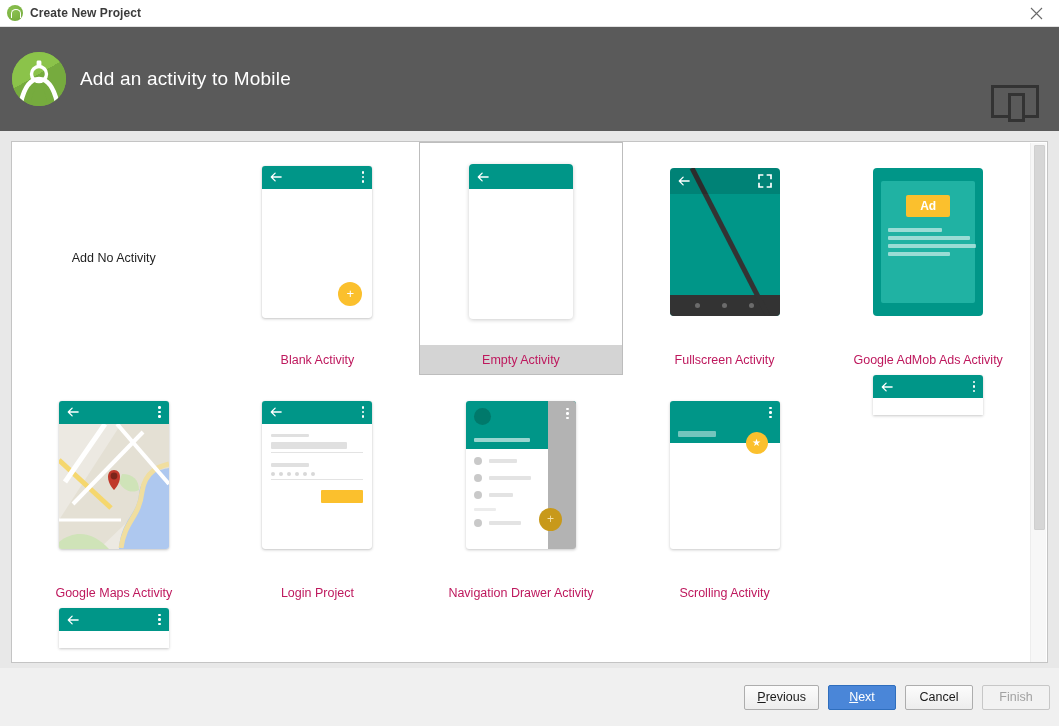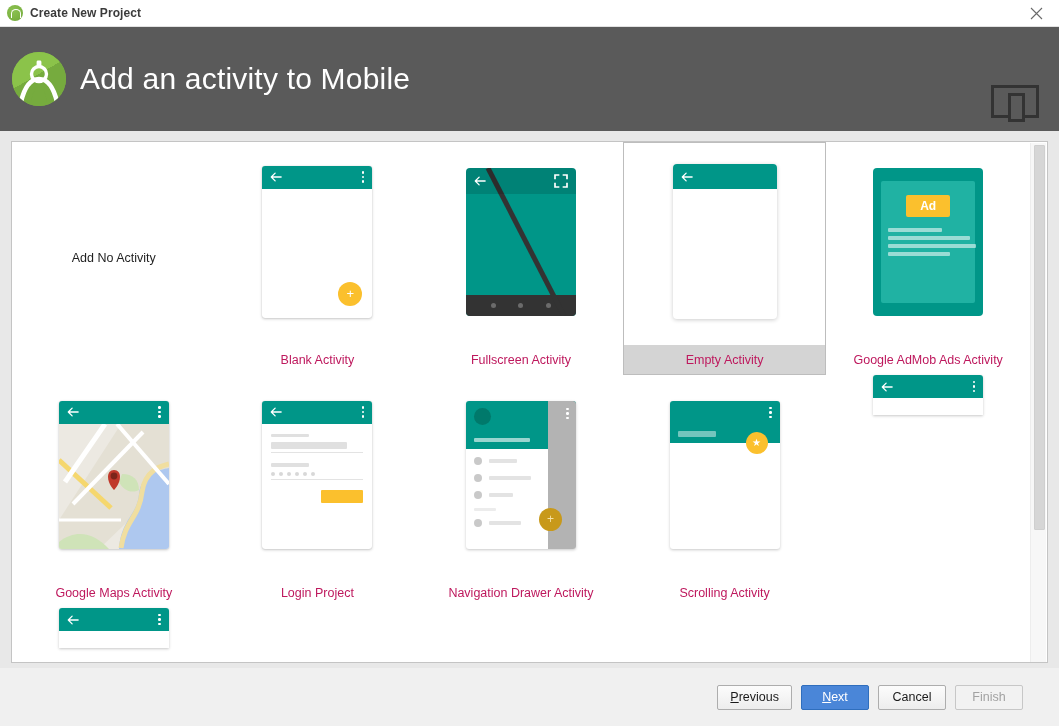--- a/index.html
+++ b/index.html
@@ -60,21 +60,21 @@
     background: #7cb342;
     position: relative; overflow: hidden; flex: none;
   }
   .logo::before {
     content: ""; position: absolute; left: 0; top: 0;
     width: 100%; height: 100%;
     background: linear-gradient(150deg, #8bc34a 0%, #8bc34a 44%, #76ab3e 44%, #76ab3e 100%);
   }
   .logo svg { position: absolute; left: 0; top: 0; }
   .header-title {
-    font-size: 30px; color: #ffffff; font-weight: normal;
+    font-size: 19px; color: #ffffff; font-weight: normal;
     letter-spacing: .2px;
   }
   .header-device {
     position: absolute; right: 20px; top: 54px;
   }
 
   
   .content-outer {
     position: absolute; left: 0; top: 131px;
     width: 1059px; height: 537px;
@@ -258,21 +258,21 @@
     background: #d6d6d6; border: 1px solid #cfcfcf; border-radius: 1px;
     cursor: pointer;
   }
 
   
   .footer {
     position: absolute; left: 0; top: 668px;
     width: 1059px; height: 58px;
     background: #f0f0f0;
     display: flex; align-items: center; justify-content: flex-end;
-    padding-right: 36px; gap: 9px;
+    padding-right: 9px; gap: 9px;
   }
   .btn {
     min-width: 68px; height: 25px; padding: 0 12px;
     font-size: 12.5px; color: #1a1a1a;
     background: linear-gradient(#fcfcfc, #ededed);
     border: 1px solid #adadad; border-radius: 2px;
     display: flex; align-items: center; justify-content: center;
     cursor: pointer; font-family: "Liberation Sans", sans-serif;
   }
   .btn.primary {
@@ -340,20 +340,33 @@
                   </span>
               </div>
               <div class="fab" style="right:10px; bottom:12px;">
                 <span>+</span>
               </div>
             </div>
           </div>
           <div class="cell-label">Blank Activity</div>
         </div>
 
+        <div class="cell selected">
+          <div class="cell-thumb">
+            <div class="phone-empty">
+              <div class="appbar">
+                <svg class="back-arrow" viewBox="0 0 14 14" aria-hidden="true">
+                  <path d="M13 7 H2 M6 2.5 L1.5 7 L6 11.5" stroke="#ffffff" stroke-width="1.5" fill="none" stroke-linecap="round" stroke-linejoin="round"></path>
+                </svg>
+              </div>
+            </div>
+          </div>
+          <div class="cell-label">Empty Activity</div>
+        </div>
+
         <div class="cell">
           <div class="cell-thumb">
             <div class="phone-full">
               <svg class="diag" viewBox="0 0 110 148" preserveAspectRatio="none" aria-hidden="true">
                 <path d="M22 0 L98 148" stroke="#333333" stroke-width="5" fill="none"></path>
               </svg>
               <div class="topbar">
                 <svg class="back-arrow" viewBox="0 0 14 14" aria-hidden="true">
                   <path d="M13 7 H2 M6 2.5 L1.5 7 L6 11.5" stroke="#ffffff" stroke-width="1.5" fill="none" stroke-linecap="round" stroke-linejoin="round"></path>
                 </svg>
@@ -362,33 +375,20 @@
                 </svg>
               </div>
               <div class="navbar">
                   <i></i>
                   <i></i>
                   <i></i>
                 </div>
             </div>
           </div>
           <div class="cell-label">Fullscreen Activity</div>
-        </div>
-
-        <div class="cell selected">
-          <div class="cell-thumb">
-            <div class="phone-empty">
-              <div class="appbar">
-                <svg class="back-arrow" viewBox="0 0 14 14" aria-hidden="true">
-                  <path d="M13 7 H2 M6 2.5 L1.5 7 L6 11.5" stroke="#ffffff" stroke-width="1.5" fill="none" stroke-linecap="round" stroke-linejoin="round"></path>
-                </svg>
-              </div>
-            </div>
-          </div>
-          <div class="cell-label">Empty Activity</div>
         </div>
 
         <div class="cell">
           <div class="cell-thumb">
             <div class="phone-ad">
               <div class="ad-card">
                 <div class="ad-badge">Ad</div>
                 <div class="ad-line" style="width:54px;"></div>
                 <div class="ad-line" style="width:82px;"></div>
                 <div class="ad-line" style="width:88px;"></div>

